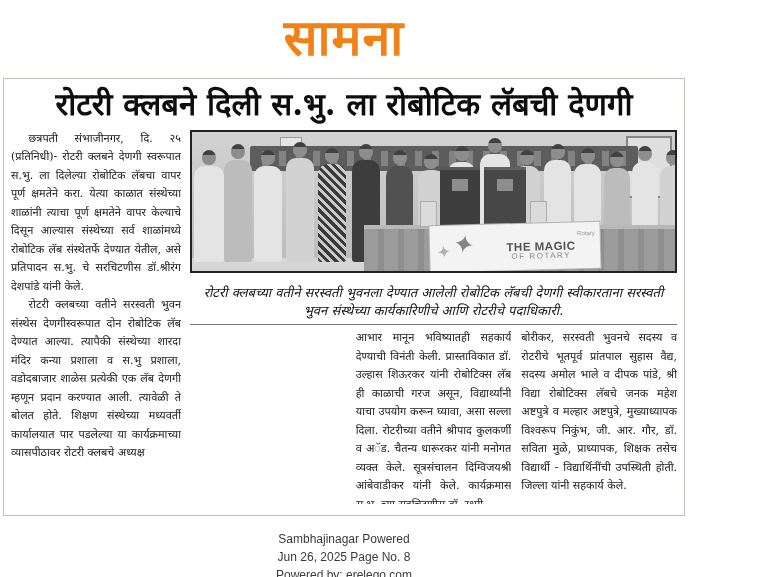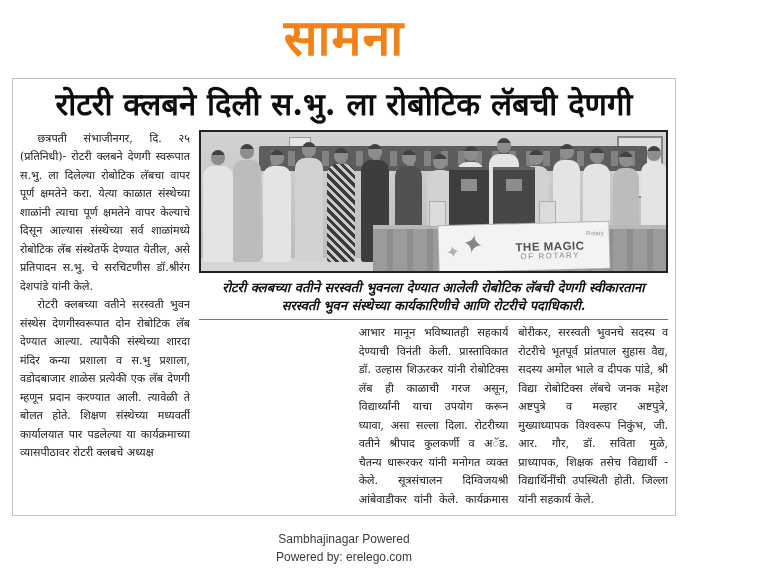--- a/index.html
+++ b/index.html
@@ -10,21 +10,21 @@
     overflow: hidden;
   }
   
   .masthead { height: 72px; display: flex; align-items: center; justify-content: center; }
   .masthead h1 {
     font-size: 50px; font-weight: 800; color: #F08218; letter-spacing: 1px;
     font-family: "DejaVu Serif", serif;
   }
   
   .article-box {
-    margin: 6px 12px 0; height: 438px; border: 1px solid #c8c0b8;
+    margin: 6px 3px 0; height: 438px; border: 1px solid #c8c0b8;
     background: #fff; padding: 3px 7px 4px; overflow: hidden;
   }
   .headline {
     font-size: 31px; font-weight: 800; text-align: center; color: #0d0d0d;
     white-space: nowrap; overflow: hidden; line-height: 1.45; margin-bottom: 3px;
   }
   .article-content { display: flex; gap: 9px; height: 374px; }
   .col { overflow: hidden; }
   .col p {
     text-align: justify; font-size: 11px; line-height: 18.5px;
@@ -71,22 +71,22 @@
   }
   .rotary-stars { width: 52px; position: relative; height: 100%; flex: none; }
   .star-a { position: absolute; left: 18px; top: 2px; font-size: 26px; color: #8a867f; transform: rotate(12deg); }
   .star-b { position: absolute; left: 2px; top: 14px; font-size: 17px; color: #b5b1ab; transform: rotate(-8deg); }
   .banner-txt { flex: 1; text-align: center; line-height: 1.1; }
   .banner-brand { display: block; font-size: 6px; color: #9a968f; text-align: right; margin-bottom: 2px; }
   .banner-l1 { display: block; font-size: 11.5px; font-weight: 800; color: #54514c; letter-spacing: .5px; }
   .banner-l2 { display: block; font-size: 8px; color: #8d8983; letter-spacing: 1.5px; }
   
   .caption {
-    flex: none; font-size: 13px; font-weight: 700; font-style: italic;
-    text-align: center; line-height: 1.4; padding: 6px 6px 4px;
+    flex: none; font-size: 13px; font-weight: 400; font-style: italic;
+    text-align: center; line-height: 1.4; padding: 11px 6px 4px;
     border-bottom: 1.5px solid #777; color: #111;
   }
   .cols-3 { flex: 1; display: flex; gap: 10px; padding-top: 4px; overflow: hidden; }
   .cols-3 .col { flex: 1; min-width: 0; }
   
   .footer {
     text-align: center; padding-top: 14px; color: #3a3a3a;
     font: 12px/1.5 "Liberation Sans", sans-serif;
   }
 </style>
@@ -230,16 +230,17 @@
             <p class="cont">बोरीकर, सरस्वती भुवनचे सदस्य व रोटरीचे भूतपूर्व प्रांतपाल सुहास वैद्य, सदस्य अमोल भाले व दीपक पांडे, श्री विद्या रोबोटिक्स लॅबचे जनक महेश अष्टपुत्रे व मल्हार अष्टपुत्रे, मुख्याध्यापक विश्वरूप निकुंभ, जी. आर. गौर, डॉ. सविता मुळे, प्राध्यापक, शिक्षक तसेच विद्यार्थी - विद्यार्थिनींची उपस्थिती होती. जिल्ला यांनी सहकार्य केले.</p>
           </div>
         </div>
 
       </div>
     </div>
   </section>
 
   <footer class="footer">
     <div>Sambhajinagar Powered</div>
+    <div>Jun 26, 2025 Page No. 8</div>
     <div>Powered by: erelego.com</div>
   </footer>
 
 </div>
 
 </body></html>

